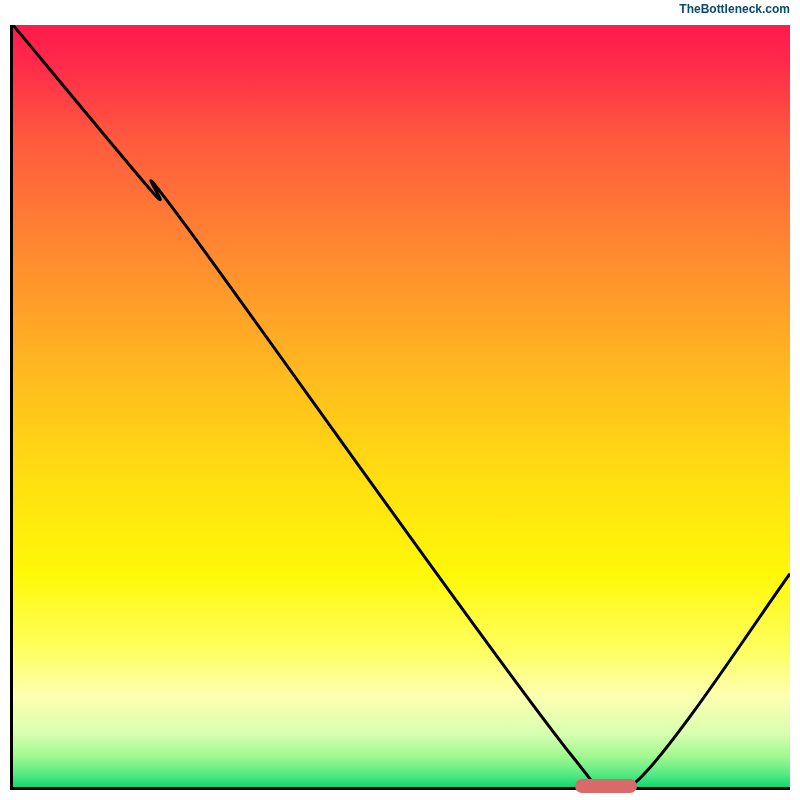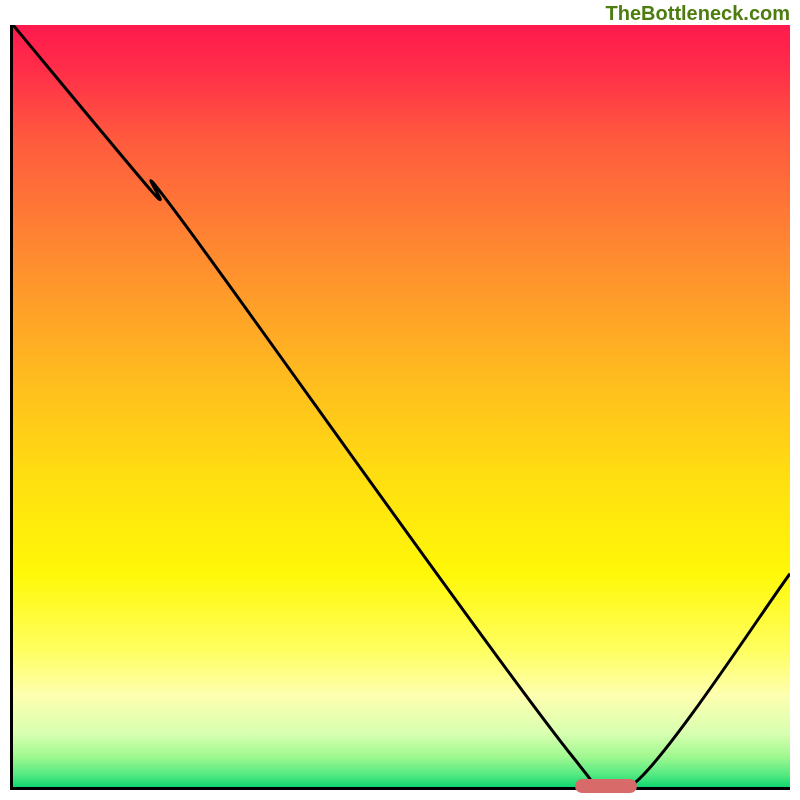--- a/index.html
+++ b/index.html
@@ -7,23 +7,23 @@
     width: 800px;
     height: 800px;
     background: #ffffff;
     font-family: Arial, sans-serif;
     position: relative;
   }
   .watermark {
     position: absolute;
     top: 2px;
     right: 10px;
-    font-size: 20px;
+    font-size: 12px;
     font-weight: bold;
-    color: #4d7c0f;
+    color: #0c4a6e;
     z-index: 10;
   }
   .chart-area {
     position: absolute;
     top: 25px;
     left: 10px;
     width: 780px;
     height: 765px;
     border-left: 3px solid #000000;
     border-bottom: 3px solid #000000;

